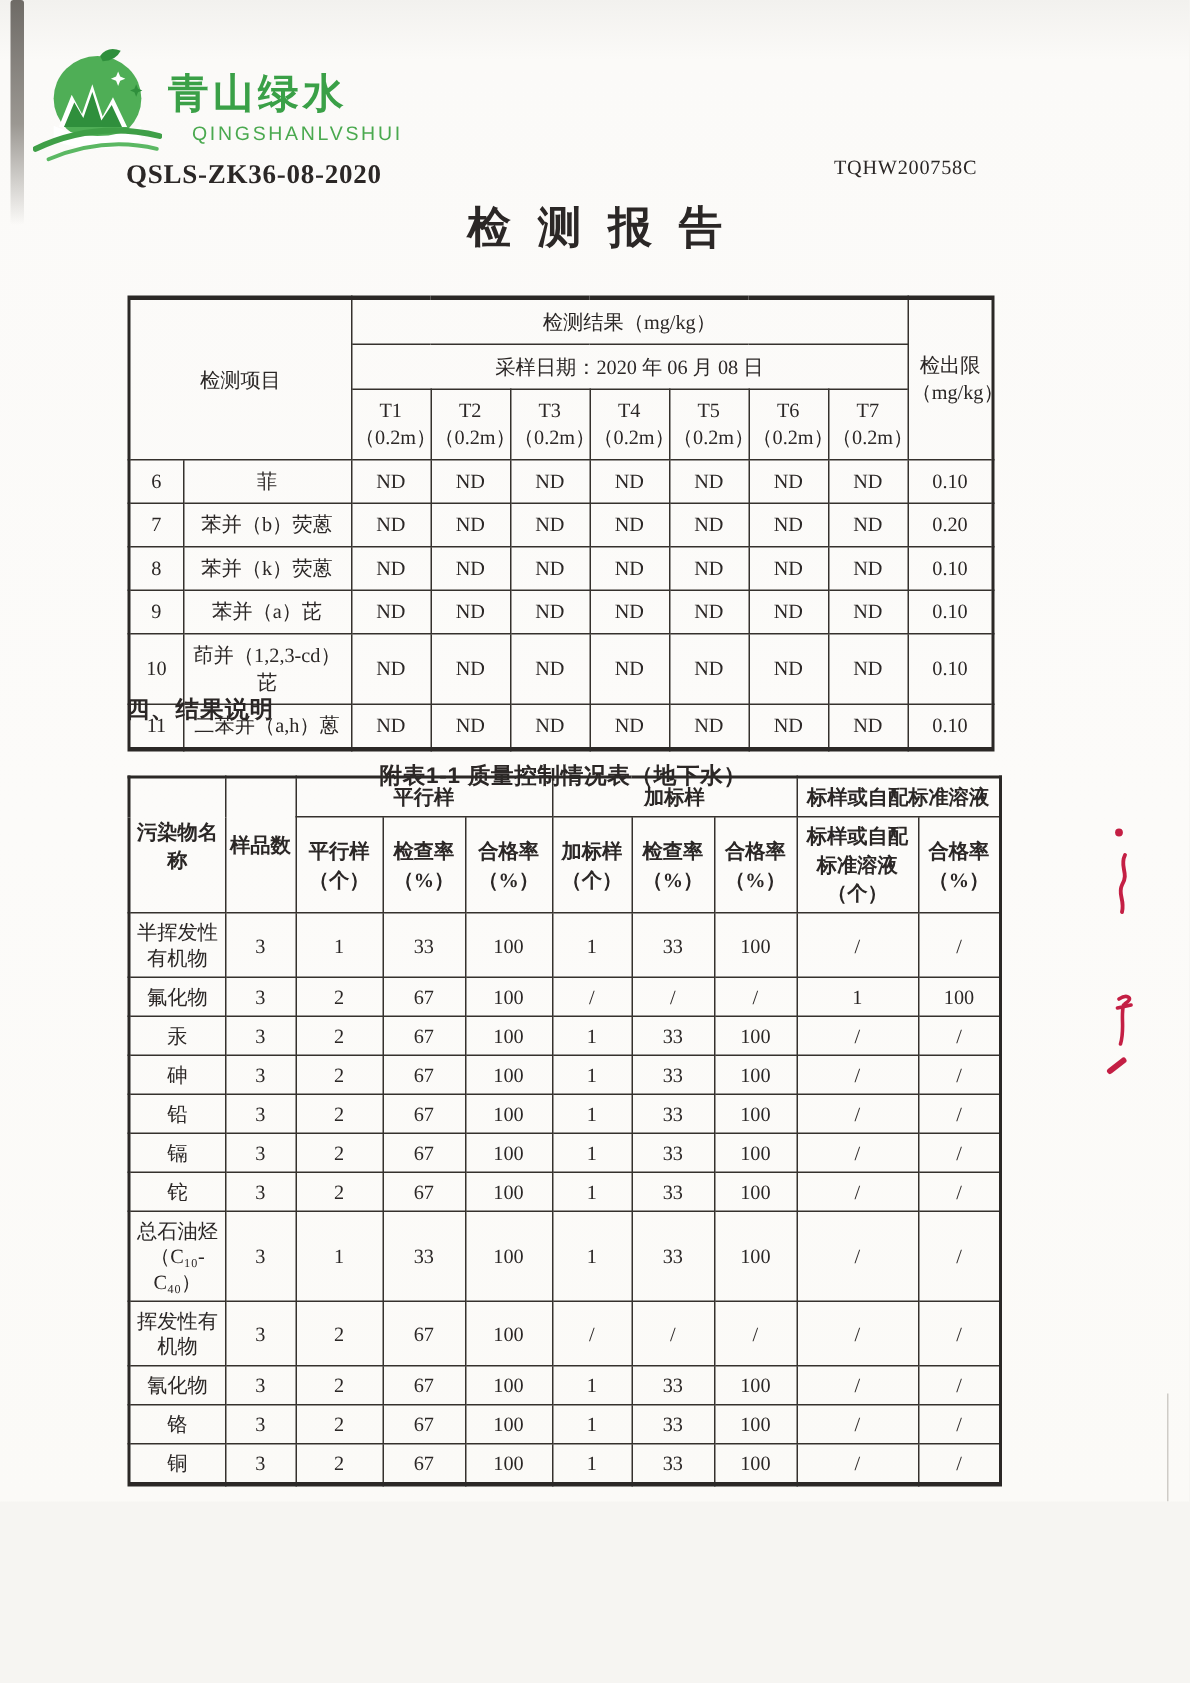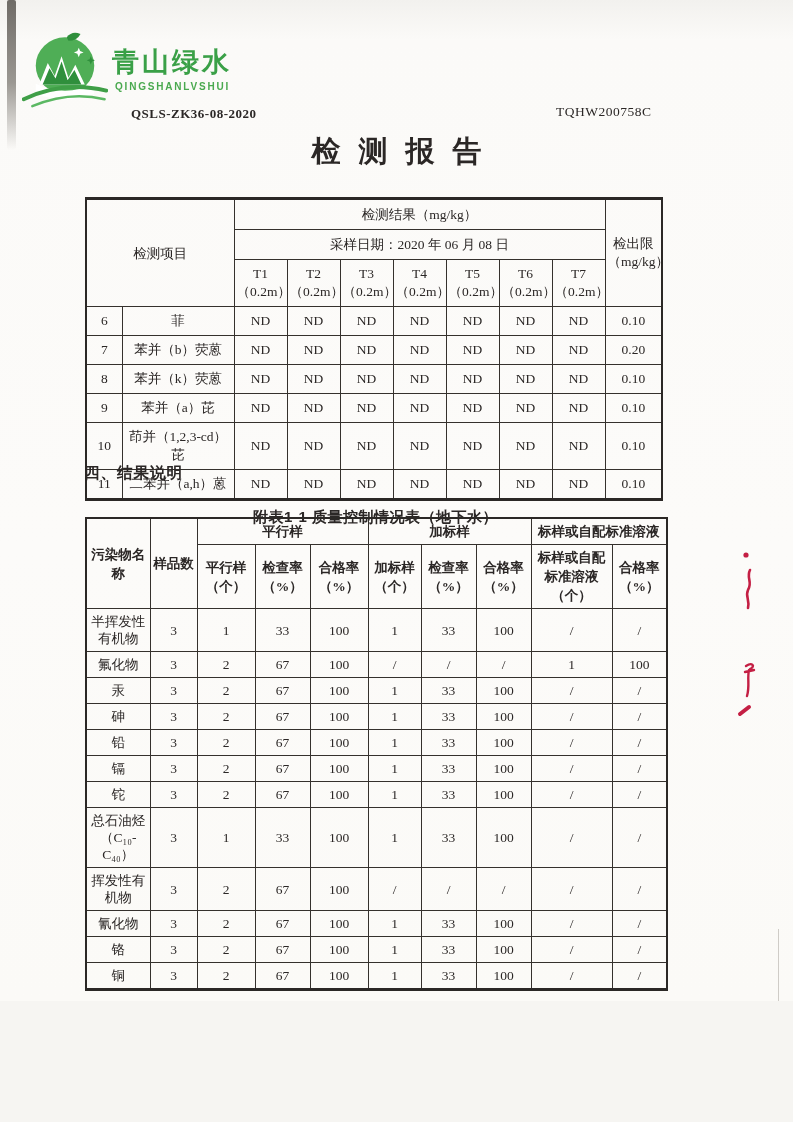--- a/index.html
+++ b/index.html
@@ -21,25 +21,25 @@
   .edge-line { position:absolute; right:14px; bottom:0; width:1px; height:72px; background:#cfccc7; }
 
   
   .logo-graphic { position:absolute; left:22px; top:30px; }
   .logo-cn {
     position:absolute; left:112px; top:44px;
     font-family:"Liberation Sans","DejaVu Sans",sans-serif;
     font-size:27px; font-weight:700; letter-spacing:3px; color:#3aa047;
   }
   .logo-en {
-    position:absolute; left:115px; top:81px;
+    position:absolute; left:128px; top:81px;
     font-family:"Liberation Sans","DejaVu Sans",sans-serif;
-    font-size:10px; font-weight:700; letter-spacing:1.8px; color:#4aa94f;
-  }
-  .doc-code { position:absolute; left:84px; top:106px; font-size:13px; font-weight:700; letter-spacing:.5px;margin-left:47px; }
+    font-size:13px; font-weight:400; letter-spacing:1.8px; color:#4aa94f;
+  }
+  .doc-code { position:absolute; left:84px; top:106px; font-size:18px; font-weight:700; letter-spacing:.5px; }
   .report-no { position:absolute; left:556px; top:104px; font-size:13.5px; letter-spacing:.5px; }
 
   .title {
     position:absolute; top:132px; left:0; width:100%;
     text-align:center; font-size:29px; font-weight:600;
     letter-spacing:18px; text-indent:18px;
   }
 
   
   table { border-collapse:collapse; table-layout:fixed; }

